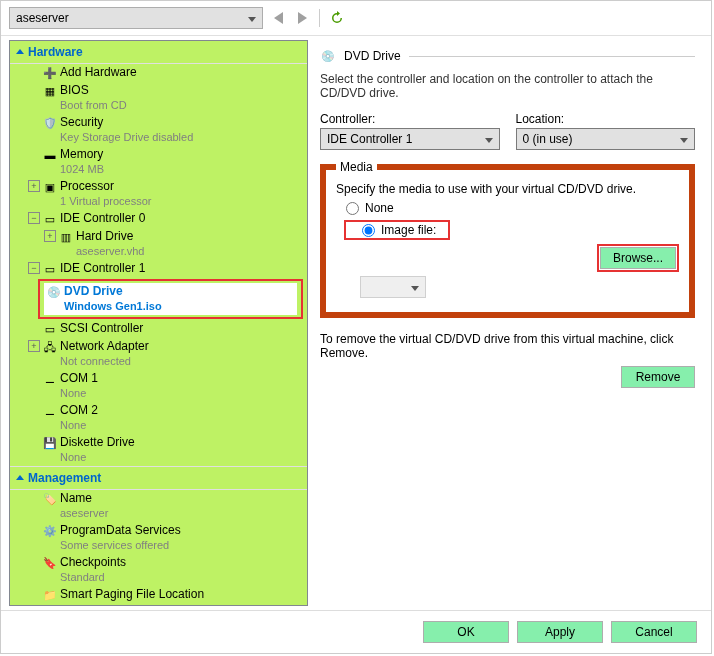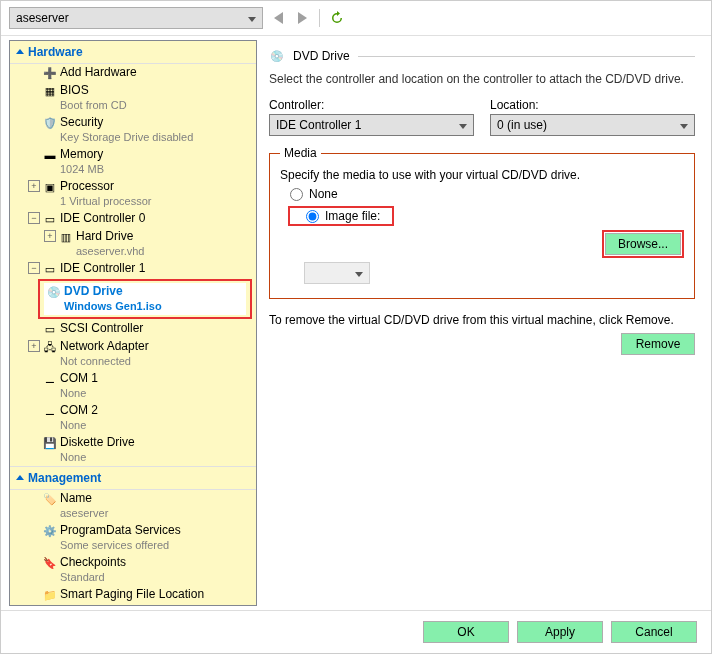--- a/index.html
+++ b/index.html
@@ -4,21 +4,21 @@
 <style>
 * { box-sizing: border-box; margin: 0; padding: 0; font-family: "Segoe UI", Tahoma, sans-serif; font-size: 12px; }
 body { background: #fff; width: 714px; height: 656px; overflow: hidden; }
 .window { border: 1px solid #ccc; width: 712px; height: 654px; display: flex; flex-direction: column; }
 .top-bar { display: flex; align-items: center; padding: 6px 8px; gap: 6px; border-bottom: 1px solid #e0e0e0; }
 .dd { width: 254px; height: 22px; border: 1px solid #adadad; background: #e1e1e1; display: flex; align-items: center; padding: 0 6px; position: relative; }
 .dd .chev { position: absolute; right: 6px; top: 50%; transform: translateY(-50%); }
 .nav-btn { width: 18px; height: 18px; display: flex; align-items: center; justify-content: center; color: #a0a0a0; }
 .refresh-btn { width: 18px; height: 18px; display: flex; align-items: center; justify-content: center; }
 .body { display: flex; flex: 1; min-height: 0; }
-.left-pane { width: 248px; border: 1px solid #828790; margin: 4px 2px 4px 8px; overflow-y: auto; overflow-x: hidden; background: #fef9c3; }
+.left-pane { width: 299px; border: 1px solid #828790; margin: 4px 2px 4px 8px; overflow-y: auto; overflow-x: hidden; background: #bef264; }
 .right-pane { flex: 1; margin: 4px 8px 4px 2px; padding: 8px; background: #fff; }
 .section-h { color: #0066cc; font-weight: bold; padding: 4px 6px; display: flex; align-items: center; gap: 4px; border-top: 1px solid #e0e0e0; border-bottom: 1px solid #e0e0e0; }
 .section-h:first-child { border-top: none; }
 .tree-row { display: flex; align-items: flex-start; padding: 1px 2px; gap: 2px; cursor: default; line-height: 15px; }
 .exp { width: 12px; height: 12px; display: inline-flex; align-items: center; justify-content: center; font-size: 9px; border: 1px solid #888; color: #555; margin-top: 1px; flex-shrink: 0; }
 .exp-none { width: 12px; flex-shrink: 0; }
 .ico { width: 16px; height: 16px; flex-shrink: 0; display: inline-flex; align-items: center; justify-content: center; font-size: 11px; }
 .lbl { flex: 1; }
 .lbl .sub { color: #808080; font-size: 11px; }
 .ind1 { padding-left: 18px; }
@@ -28,21 +28,21 @@
 .sel .sub { color: #0078d7; font-weight: bold; }
 .highlight-box { border: 2px solid #e63232; margin: 1px 4px 1px 28px; padding: 2px 4px; }
 .section-title { display: flex; align-items: center; gap: 8px; margin-bottom: 8px; }
 .section-title .line { flex: 1; height: 1px; background: #ccc; }
 .desc { color: #333; margin: 8px 0 12px 0; }
 .form-row { display: flex; gap: 16px; margin-bottom: 4px; }
 .form-col { flex: 1; display: flex; flex-direction: column; }
 .form-col label { margin-bottom: 2px; }
 .select { height: 22px; border: 1px solid #7a7a7a; background: #e1e1e1; display: flex; align-items: center; padding: 0 6px; position: relative; }
 .select .chev { position: absolute; right: 6px; }
-fieldset.media { border: 1px solid #c2410c; padding: 8px 10px 10px 10px; margin-top: 10px; }
+fieldset.media { border: 6px solid #c2410c; padding: 8px 10px 10px 10px; margin-top: 10px; }
 fieldset.media legend { padding: 0 4px; }
 .radio-row { display: flex; align-items: center; gap: 6px; margin: 5px 0; }
 .radio-row input { margin: 0; }
 .radio-hl { border: 2px solid #e63232; padding: 1px 12px 1px 16px; display: inline-flex; align-items: center; gap: 6px; }
 .txt-input { width: 100%; height: 22px; border: 1px solid #7a7a7a; padding: 0 6px; margin: 4px 0 4px 24px; width: calc(100% - 24px); }
 .btn-row { display: flex; justify-content: flex-end; margin-top: 4px; }
 .btn { min-width: 74px; height: 22px; border: 1px solid #adadad; background: #86efac; padding: 0 12px; display: inline-flex; align-items: center; justify-content: center; cursor: pointer; }
 .btn-hl { border: 2px solid #e63232; padding: 1px; display: inline-block; }
 .disabled-row { color: #a0a0a0; }
 .disabled-sel { width: 66px; height: 22px; border: 1px solid #d0d0d0; background: #efefef; margin: 4px 0 4px 24px; display: flex; align-items: center; position: relative; }

